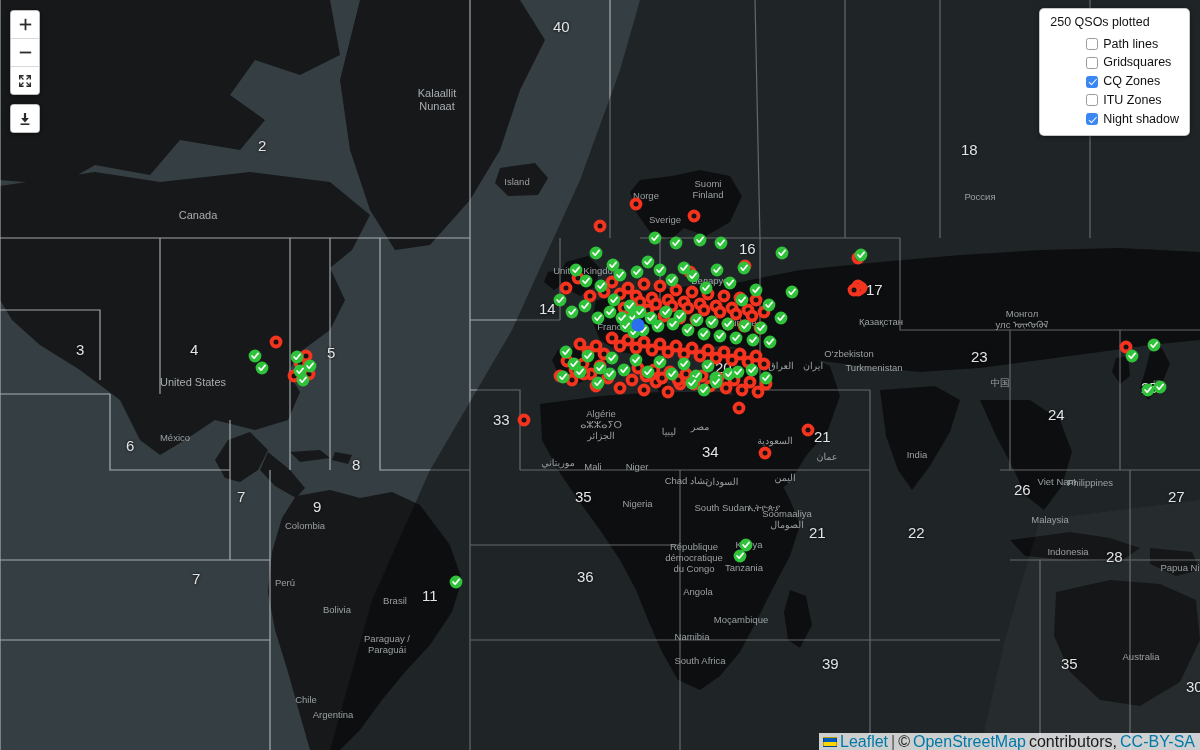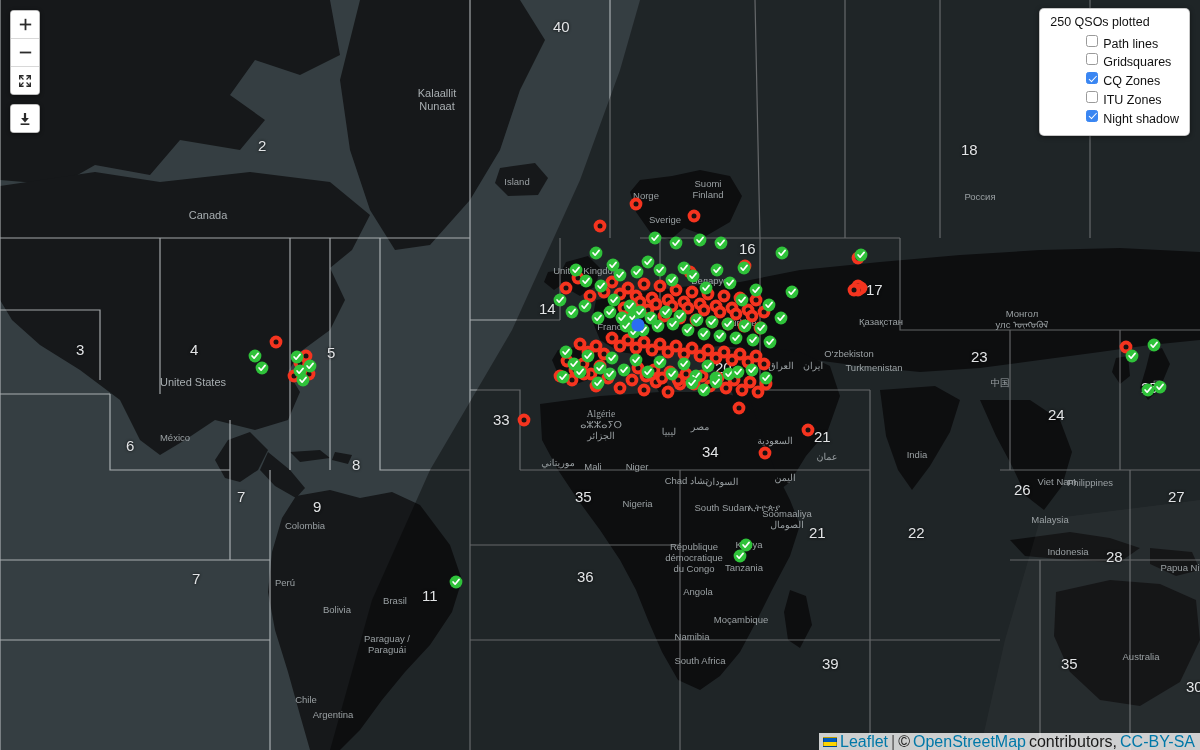--- a/index.html
+++ b/index.html
@@ -59,21 +59,21 @@
     min-width: 88px;
   }
   .panel-title {
     font-size: 12.5px;
     color: #111;
     margin-bottom: 4px;
     white-space: nowrap;
     line-height: 1.25;
   }
   .layer-row {
-    display: flex; align-items: flex-start;
+    display: flex; align-items: center;
     gap: 5px;
     font-size: 12.5px;
     color: #111;
     line-height: 1.5;
     white-space: nowrap;
     cursor: pointer;
     padding-left: 36px;
   }
   .cbx {
     -webkit-appearance: none; appearance: none;
@@ -255,21 +255,21 @@
       <path d="M1040 0 L1200 0 L1200 300 L1120 430 L1046 560 L1010 640 L990 750 L1120 750 L1200 750 L1200 0 Z" fill="#000" opacity="0.0"></path>
 
       <path d="M1040 520 L1200 500 L1200 750 L980 750 L1005 640 Z" fill="#ffffff" opacity="0.035"></path>
     </svg>
   </div>
 
   <div class="layer" id="place-layer">
       <div class="place big" style="left: 437px; top: 100px;">Kalaallit
 Nunaat</div>
       <div class="place " style="left: 517px; top: 182px;">Island</div>
-      <div class="place big" style="left: 204px; top: 215px; padding-left: 8px;">Canada</div>
+      <div class="place big" style="left: 194px; top: 215px; padding-left: 8px;">Canada</div>
       <div class="place " style="left: 646px; top: 196px;">Norge</div>
       <div class="place " style="left: 708px; top: 190px;">Suomi
 Finland</div>
       <div class="place " style="left: 665px; top: 220px;">Sverige</div>
       <div class="place " style="left: 587px; top: 271px;">United Kingdom</div>
       <div class="place " style="left: 712px; top: 281px;">Беларусь</div>
       <div class="place " style="left: 612px; top: 327px;">France</div>
       <div class="place big" style="left: 193px; top: 382px;">United States</div>
       <div class="place " style="left: 175px; top: 438px;">México</div>
       <div class="place " style="left: 980px; top: 197px;">Россия</div>
@@ -284,21 +284,21 @@
       <div class="place " style="left: 785px; top: 478px;">اليمن</div>
       <div class="place " style="left: 917px; top: 455px;">India</div>
       <div class="place " style="left: 1000px; top: 383px;">中国</div>
       <div class="place " style="left: 1157px; top: 385px;">日</div>
       <div class="place " style="left: 1057px; top: 482px;">Viet Nam</div>
       <div class="place " style="left: 1090px; top: 483px;">Philippines</div>
       <div class="place " style="left: 1050px; top: 520px;">Malaysia</div>
       <div class="place " style="left: 1068px; top: 552px;">Indonesia</div>
       <div class="place " style="left: 1180px; top: 568px;">Papua Ni</div>
       <div class="place " style="left: 1141px; top: 657px;">Australia</div>
-      <div class="place " style="left: 601px; top: 425px; font-family: Liberation Serif, serif;">Algérie
+      <div class="place " style="left: 601px; top: 425px;">Algérie
 ⴰⵣⵣⴰⵢⵔ
 الجزائر</div>
       <div class="place " style="left: 669px; top: 432px;">ليبيا</div>
       <div class="place " style="left: 700px; top: 427px; text-align: right;">مصر</div>
       <div class="place " style="left: 558px; top: 463px;">موريتاني</div>
       <div class="place " style="left: 593px; top: 467px;">Mali</div>
       <div class="place " style="left: 637px; top: 467px;">Niger</div>
       <div class="place " style="left: 676px; top: 481px;">Chad</div>
       <div class="place " style="left: 699px; top: 481px;">تشاد</div>
       <div class="place " style="left: 722px; top: 482px;">السودان</div>

